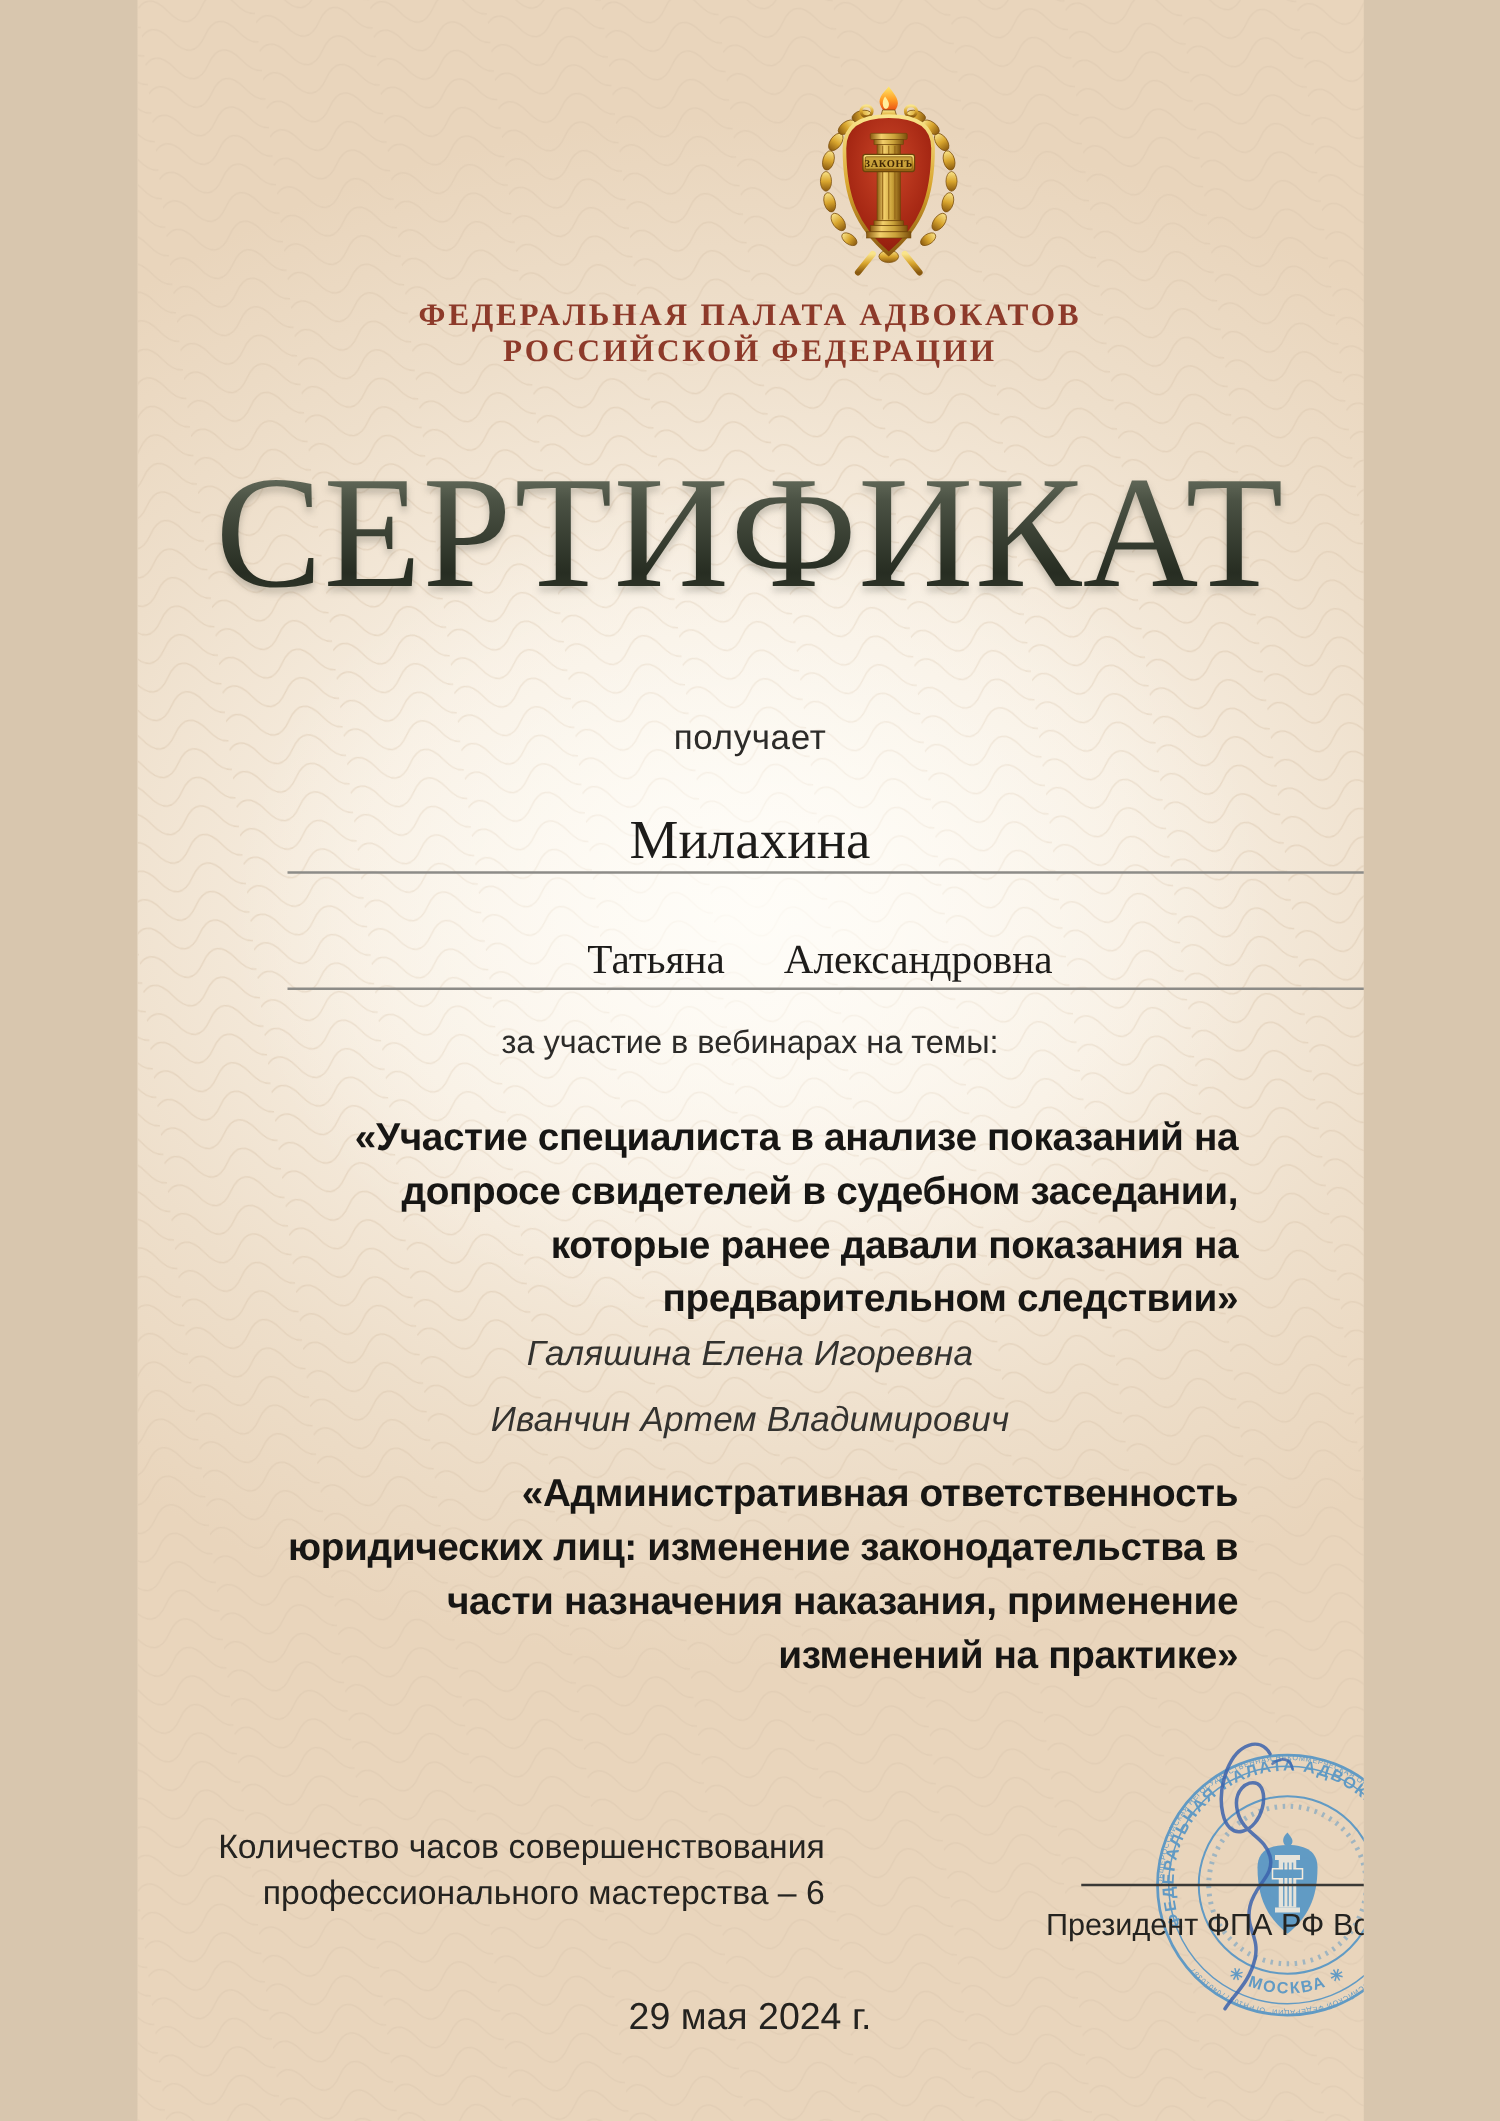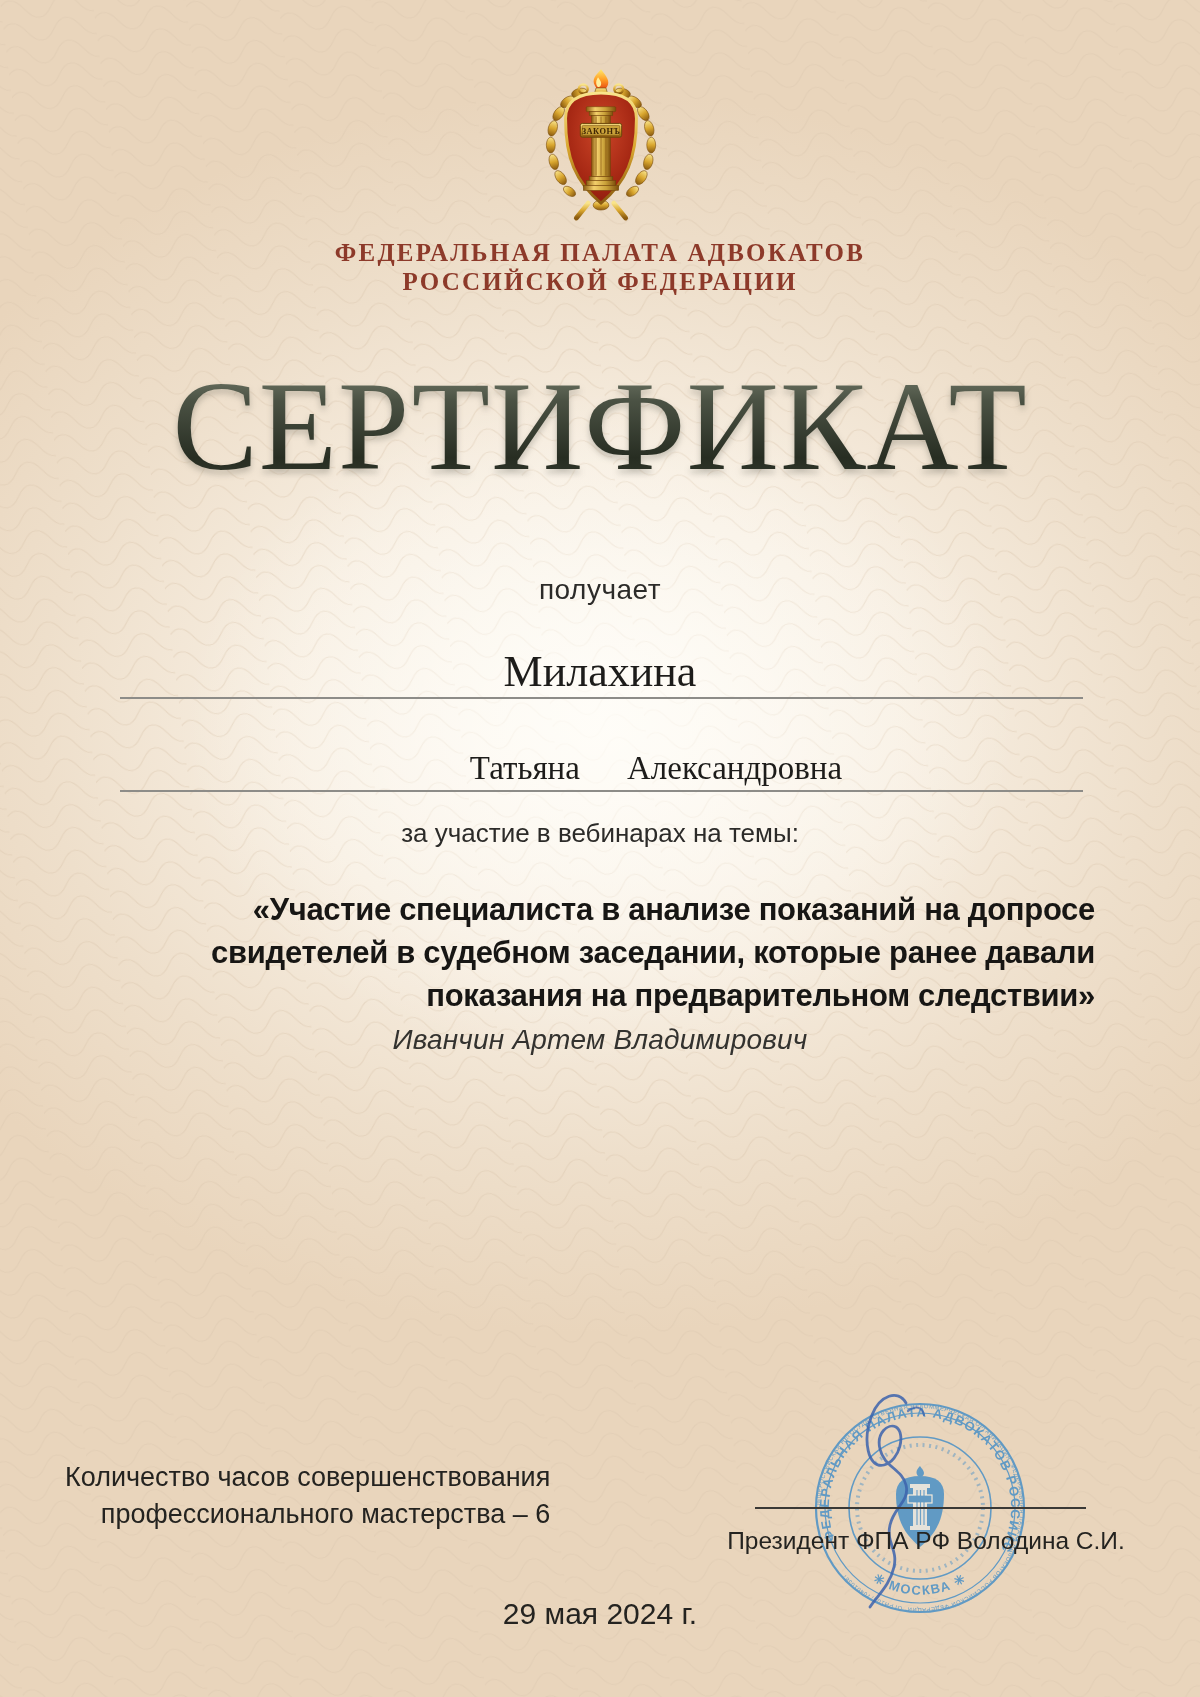--- a/index.html
+++ b/index.html
@@ -1,18 +1,18 @@
 <!DOCTYPE html>
 <html lang="ru"><head>
 <meta charset="utf-8">
 <style>
   html,body{margin:0;padding:0;background:#d8c6ae;}
   .page{
     position:relative;
-    width:1200px;height:1697px;
+    width:981px;height:1697px;
     margin:0 auto;
     overflow:hidden;
     background:radial-gradient(ellipse 780px 620px at 50% 42%, #fdfaf4 0%, #f7eee1 40%, #eedfcb 72%, #e9d5bc 100%);
     font-family:"Liberation Sans", sans-serif;
     color:#262522;
   }
   .layer{position:absolute;inset:0;}
   .glow{background:radial-gradient(ellipse 640px 520px at 50% 43%, rgba(255,253,248,.9) 0%, rgba(255,253,248,0) 65%);}
   .abs{position:absolute;left:0;right:0;text-align:center;}
   .org-header{
@@ -168,21 +168,23 @@
   <div class="firstrow">
     <span>Татьяна</span>
     <span>Александровна</span>
   </div>
   <div class="rule rule-2"></div>
 
   <div class="abs participation">за участие в вебинарах на темы:</div>
 
   <div class="webinars">
     <p class="w-title">«Участие специалиста в анализе показаний на допросе свидетелей в судебном заседании, которые ранее давали показания на предварительном следствии»</p>
+    <p class="w-lect">Галяшина Елена Игоревна</p>
     <p class="w-lect">Иванчин Артем Владимирович</p>
+    <p class="w-title">«Административная ответственность юридических лиц: изменение законодательства в части назначения наказания, применение изменений на практике»</p>
   </div>
 
 
   <div class="hours">
     <div>Количество часов совершенствования</div>
     <div>профессионального мастерства – 6</div>
   </div>
 
   <svg class="stamp" width="212" height="212" viewBox="0 0 212 212">
     <defs>

